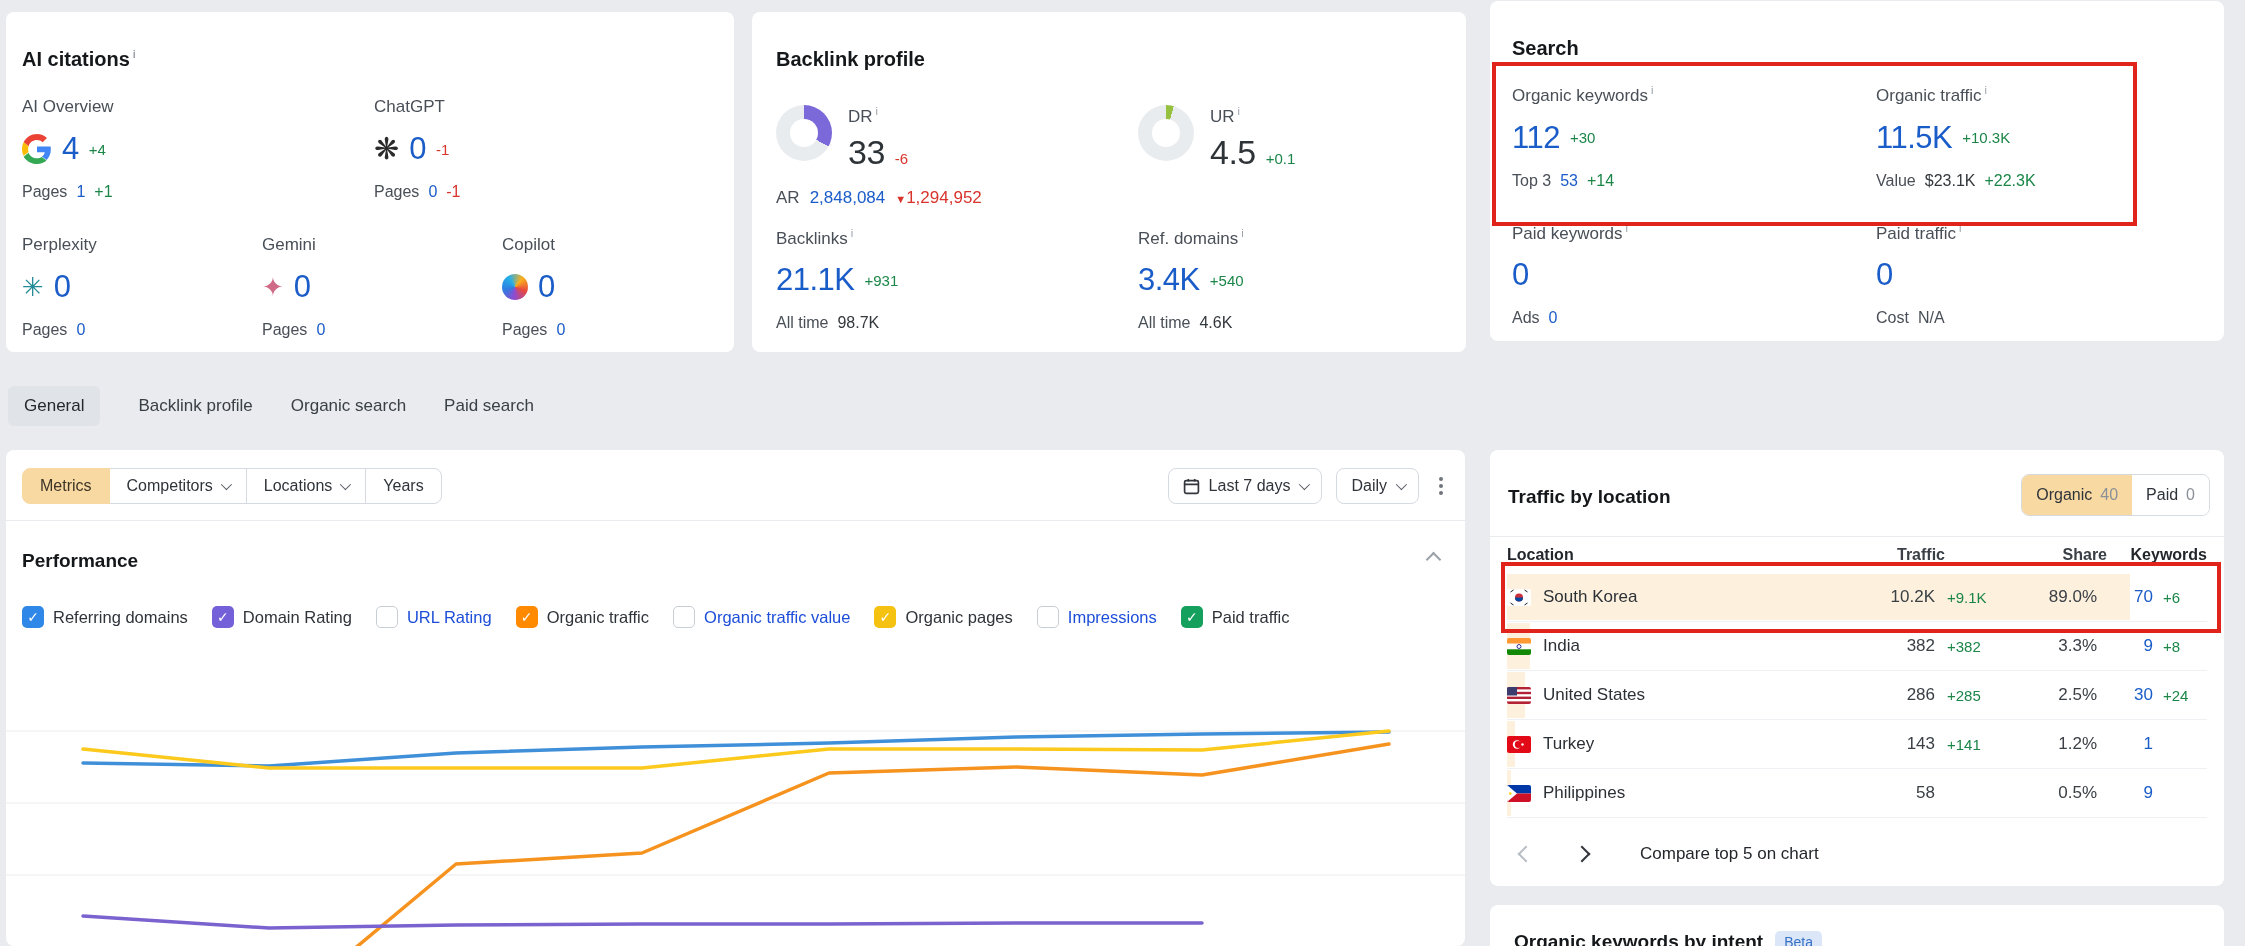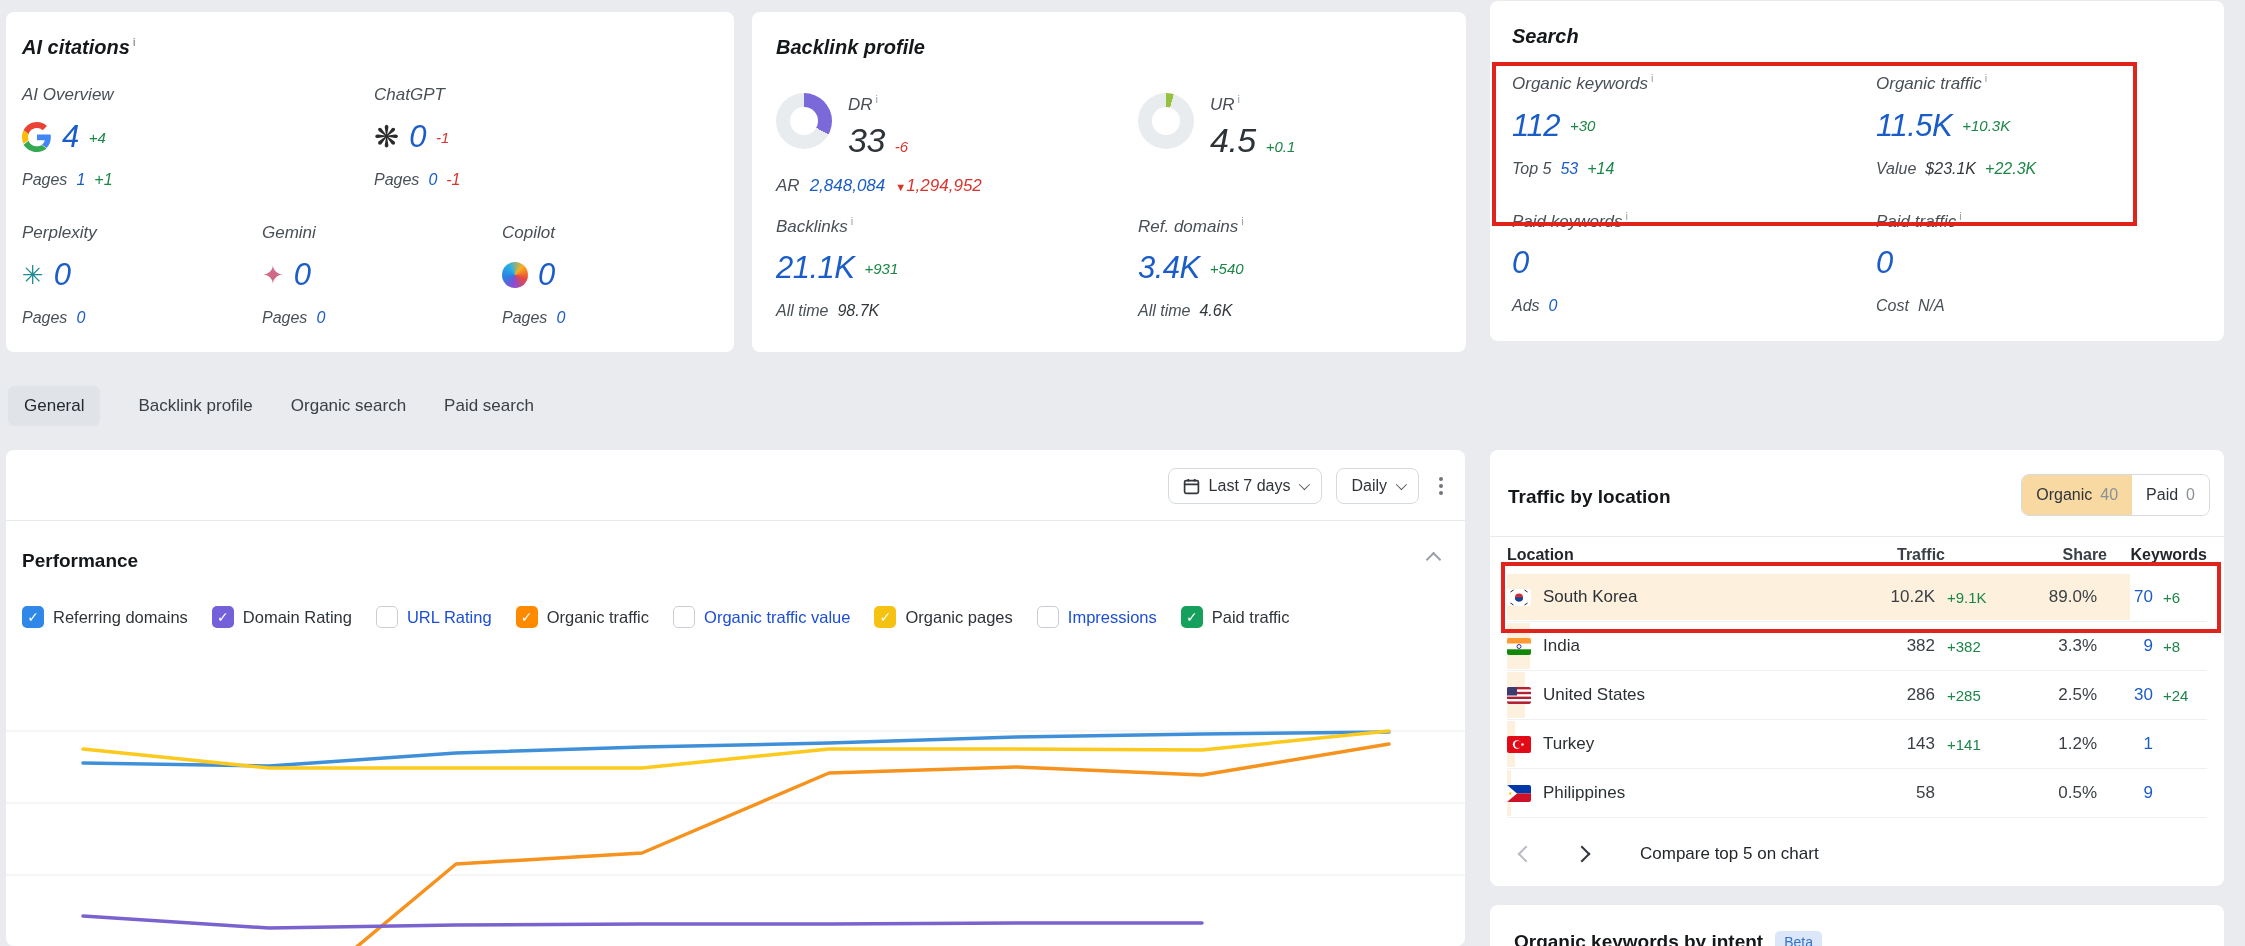--- a/index.html
+++ b/index.html
@@ -5,21 +5,21 @@
   html,body{margin:0;padding:0;background:#e9ebee;font-family:"Liberation Sans","DejaVu Sans",sans-serif;}
   .stage{position:relative;width:2245px;height:946px;background:#e9ebee;overflow:hidden;color:#2b3036;}
   .card{position:absolute;background:#fff;border-radius:8px;}
   .card-ai{left:6px;top:12px;width:728px;height:340px;}
   .card-backlink{left:752px;top:12px;width:714px;height:340px;}
   .card-search{left:1490px;top:1px;width:734px;height:340px;}
   .card-main{left:6px;top:450px;width:1459px;height:496px;overflow:hidden;}
   .card-loc{left:1490px;top:450px;width:734px;height:436px;}
   .card-intent{left:1490px;top:905px;width:734px;height:120px;}
   .card h2{margin:0;font-size:20px;font-weight:700;color:#15181b;}
-  .pad{padding:24px 24px 0 24px;font-style:italic;}
+  .pad{padding:36px 24px 0 24px;}
   .info-sup{display:inline-block;vertical-align:super;font-size:11px;color:#9aa1a8;margin-left:3px;font-style:normal;}
   .info-sup::after{content:"i";}
   
   .metric-label{font-size:17px;color:#494f57;margin-bottom:14px;}
   .metric-value-row{display:flex;align-items:center;gap:10px;margin-bottom:16px;}
   .big{font-size:31px;color:#1a5cc8;letter-spacing:-0.5px;}
   .delta{font-size:15px;}
   .green{color:#1b8648;}
   .red{color:#d8342c;}
   .blue{color:#1a5cc8;}
@@ -254,21 +254,21 @@
     <div class="pad" style="padding-left:22px;">
       <h2>Search</h2>
       <div class="s-grid">
         <div>
           <div class="metric-label"><span>Organic keywords</span><span class="info-sup"></span></div>
           <div class="metric-value-row">
             <span class="big">112</span>
             <span class="delta green">+30</span>
           </div>
           <div class="sub-row">
-              <span>Top 5</span>
+              <span>Top 3</span>
               <span class="blue">53</span>
               <span class="green">+14</span>
             </div>
         </div>
         <div>
           <div class="metric-label"><span>Organic traffic</span><span class="info-sup"></span></div>
           <div class="metric-value-row">
             <span class="big">11.5K</span>
             <span class="delta green">+10.3K</span>
           </div>
@@ -308,20 +308,32 @@
 
   <nav class="tabs">
     <span class="tab active">General</span>
     <span class="tab">Backlink profile</span>
     <span class="tab">Organic search</span>
     <span class="tab">Paid search</span>
   </nav>
 
   <section class="card card-main">
     <div class="toolbar">
+      <div class="seg">
+        <button class="seg-btn active">Metrics</button>
+        <button class="seg-btn">
+            <span>Competitors</span>
+            <span class="chev"></span>
+          </button>
+        <button class="seg-btn">
+            <span>Locations</span>
+            <span class="chev"></span>
+          </button>
+        <button class="seg-btn">Years</button>
+      </div>
       <div class="tb-right">
         <button class="btn">
           <svg class="cal-ico" viewBox="0 0 16 16">
               <rect x="1.5" y="2.5" width="13" height="12" rx="1.5" fill="none" stroke="#33373c" stroke-width="1.6"></rect>
               <line x1="1.5" y1="6" x2="14.5" y2="6" stroke="#33373c" stroke-width="1.6"></line>
               <line x1="5" y1="1" x2="5" y2="3.2" stroke="#33373c" stroke-width="1.6"></line>
               <line x1="11" y1="1" x2="11" y2="3.2" stroke="#33373c" stroke-width="1.6"></line>
             </svg>
           <span>Last 7 days</span>
             <span class="chev"></span>

